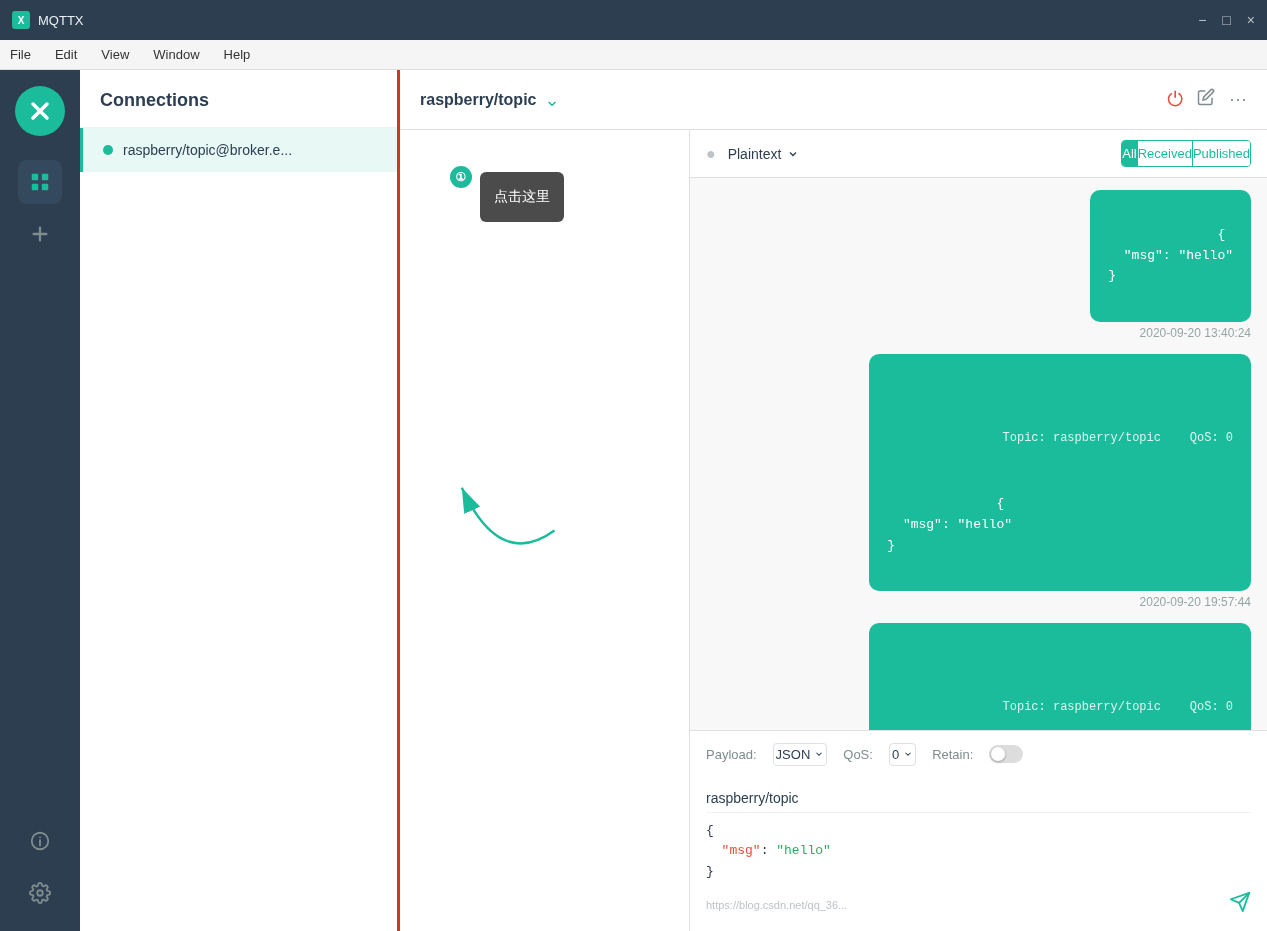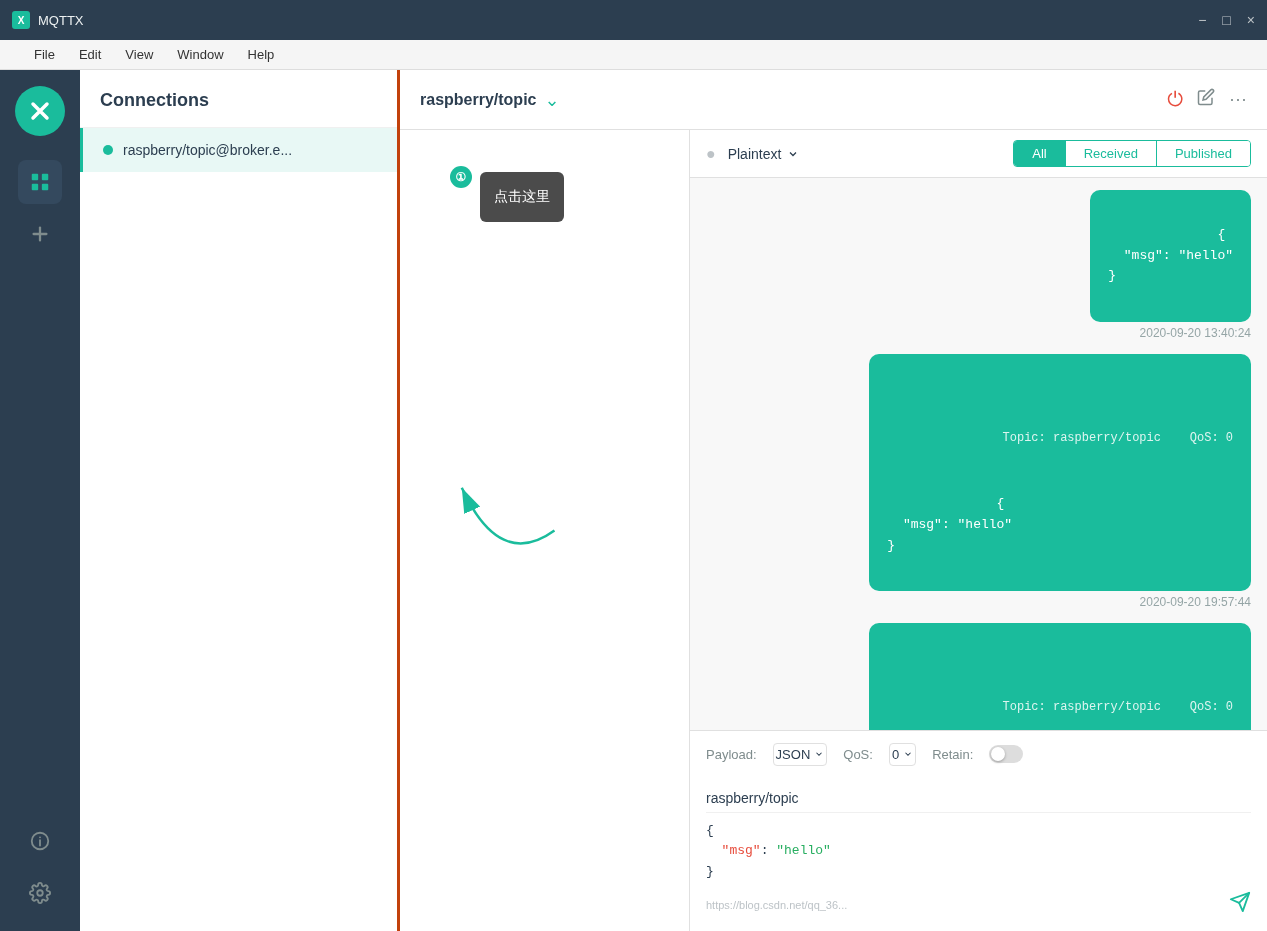--- a/index.html
+++ b/index.html
@@ -20,21 +20,21 @@
     .title-bar-title { color: #ecf0f1; font-size: 13px; }
     .title-bar-controls { display: flex; gap: 16px; }
     .title-bar-btn { color: #bdc3c7; font-size: 14px; cursor: pointer; line-height: 1; }
 
     
     .menu-bar {
       height: 30px;
       background: #f5f5f5;
       display: flex;
       align-items: center;
-      padding: 0 24px;
+      padding: 0 0;
       gap: 4px;
       border-bottom: 1px solid #ddd;
       flex-shrink: 0;
     }
     .menu-item { padding: 4px 10px; font-size: 13px; color: #333; cursor: pointer; border-radius: 3px; }
 
     
     .main-container {
       display: flex;
       flex: 1;
@@ -227,21 +227,21 @@
       cursor: pointer;
     }
     .filter-tabs {
       display: flex;
       border: 1.5px solid #1abc9c;
       border-radius: 4px;
       overflow: hidden;
       margin-left: auto;
     }
     .filter-tab {
-      padding: 5px 18px;
+      padding: 5px 0;
       font-size: 13px;
       cursor: pointer;
       color: #1abc9c;
       background: white;
       border: none;
     }
     .filter-tab.active {
       background: #1abc9c;
       color: white;
     }

